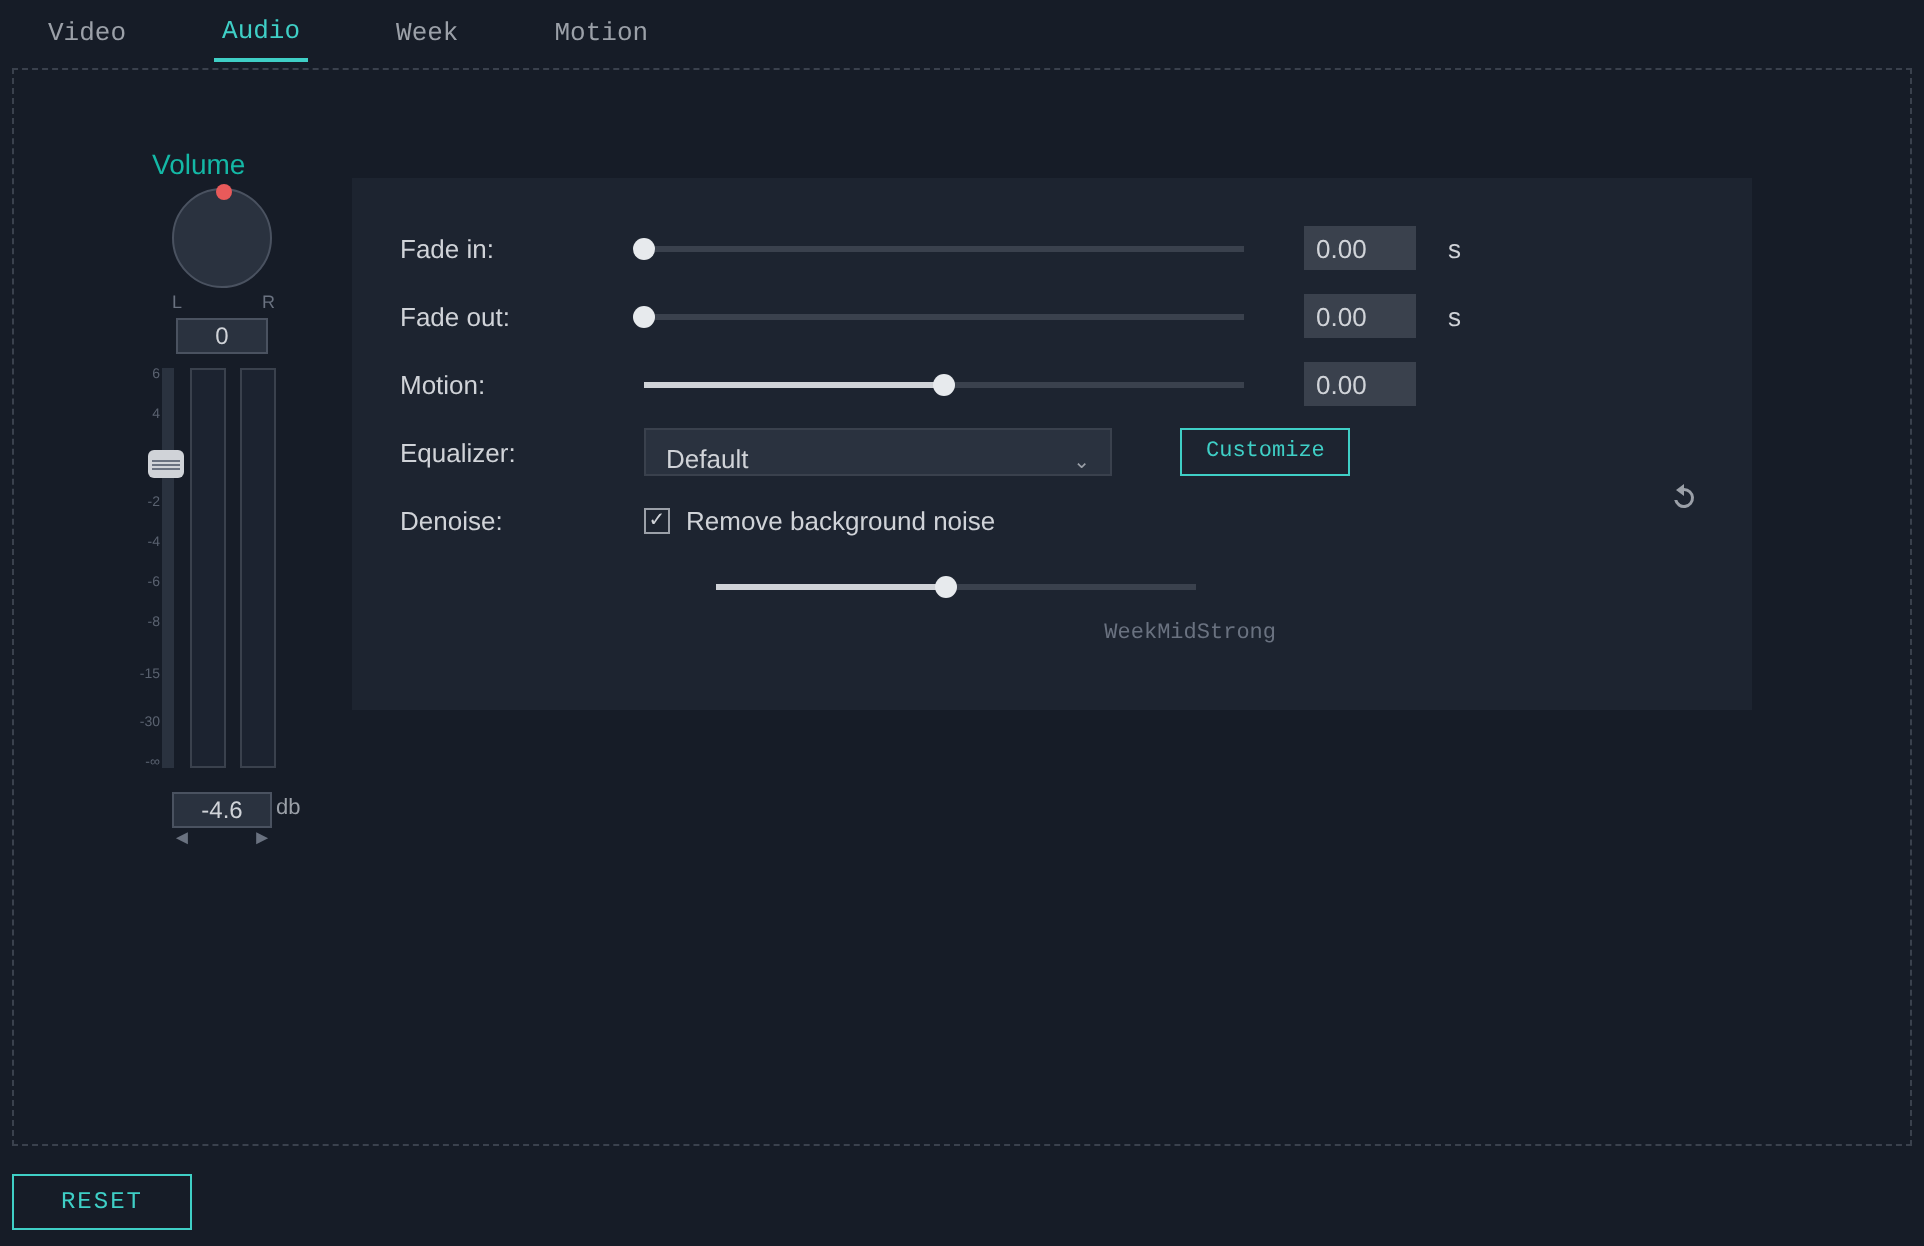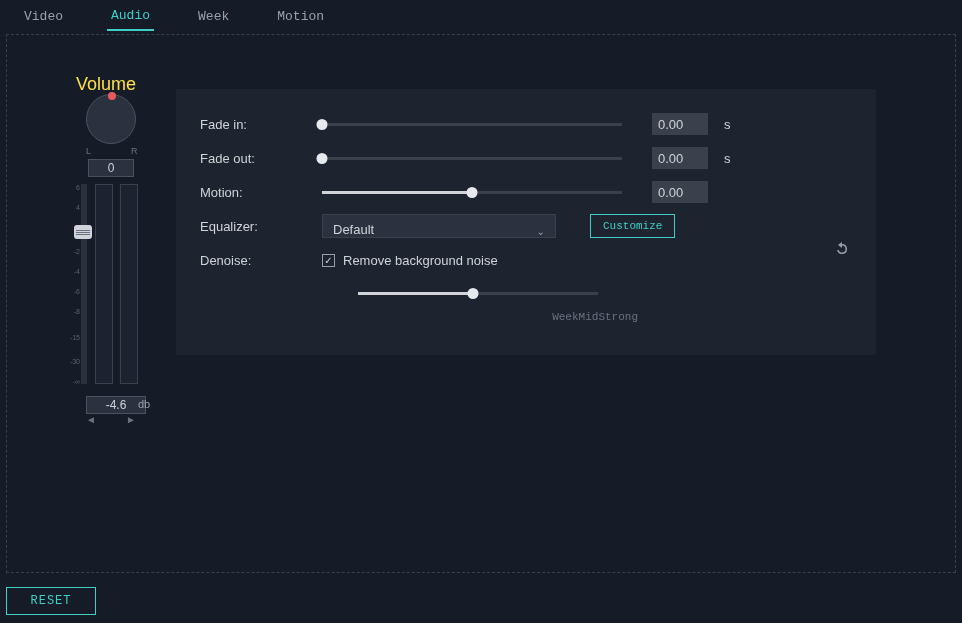--- a/index.html
+++ b/index.html
@@ -44,22 +44,22 @@
   left: 6px;
   right: 6px;
   top: 34px;
   bottom: 50px;
   padding: 30px 20px 20px 20px;
 }
 .volume-label {
   position: absolute;
   left: 70px;
   top: 40px;
-  font-size: 18px;
-  color: #fde047;
+  font-size: 14px;
+  color: #14b8a6;
 }
 .pan-knob {
   position: absolute;
   left: 80px;
   top: 60px;
   width: 50px;
   height: 50px;
   border-radius: 50%;
   background: #2a323f;
   border: 1px solid #4a5260;
@@ -142,21 +142,21 @@
   height: 200px;
   border: 1px solid #3a414d;
   background: #1c2330;
 }
 .meter-bar.b1 { left: 39px; }
 .meter-bar.b2 { left: 64px; }
 .db-value {
   position: absolute;
   left: 80px;
   top: 362px;
-  width: 60px;
+  width: 50px;
   height: 18px;
   background: #2a323f;
   border: 1px solid #4a5260;
   color: #d0d3d8;
   text-align: center;
   font-size: 12px;
 }
 .db-unit {
   position: absolute;
   left: 132px;

